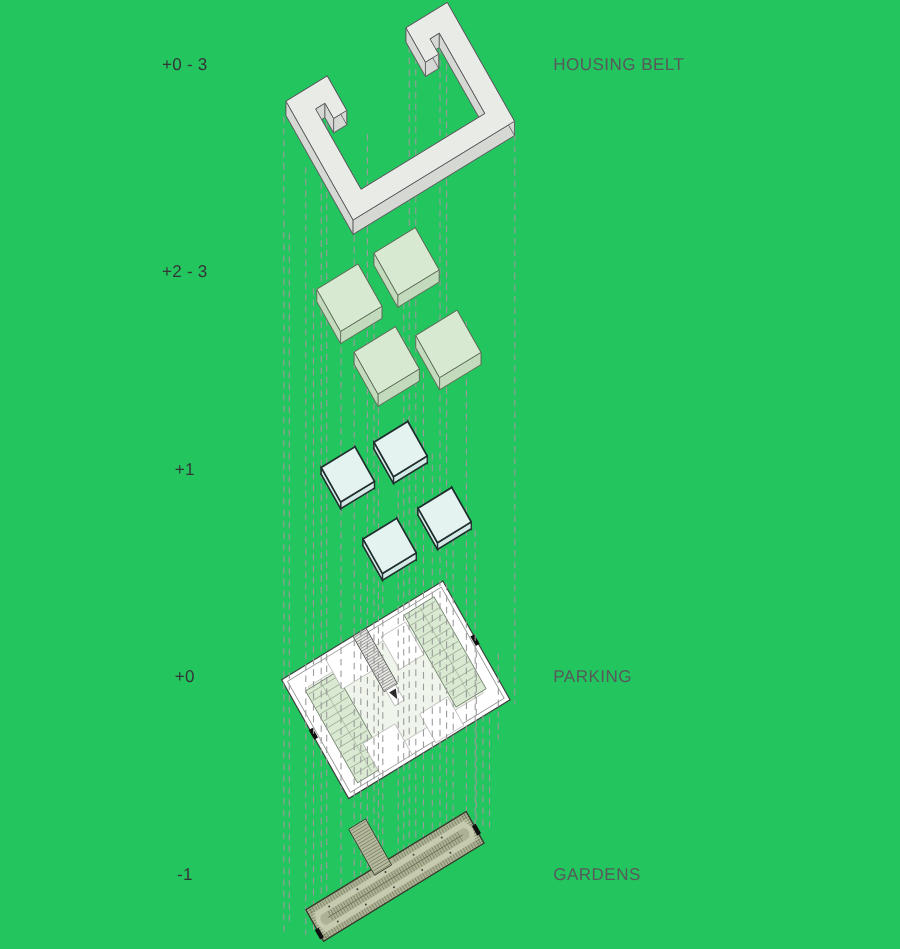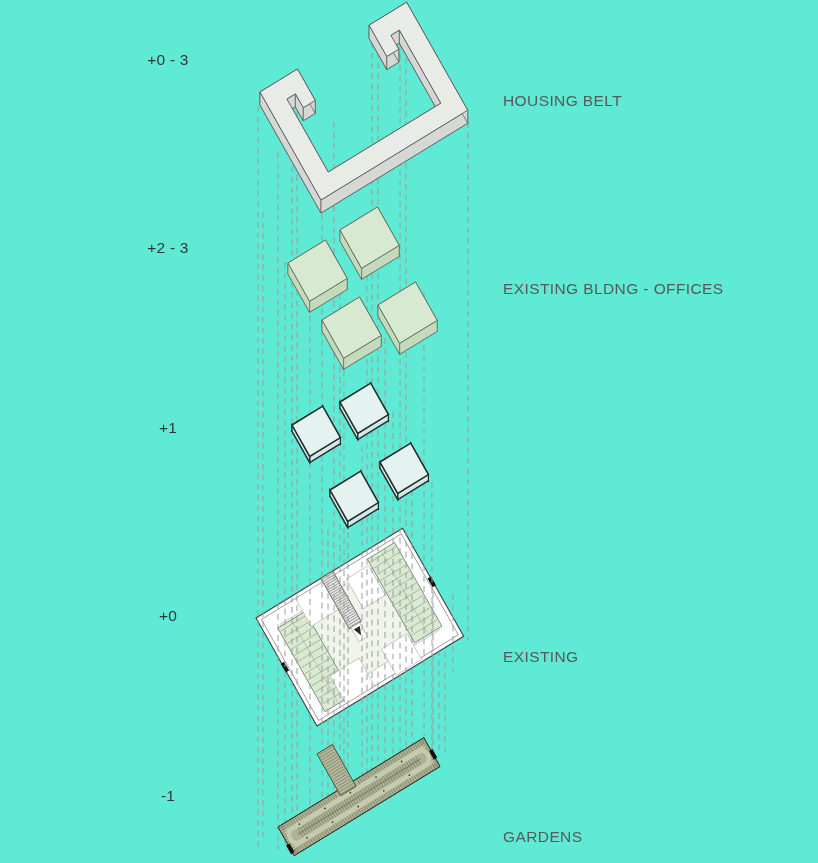--- a/index.html
+++ b/index.html
@@ -1,23 +1,23 @@
 <!DOCTYPE html>
 <html><head>
 <meta charset="utf-8">
 <style>
   html,body{margin:0;padding:0;background:#ffffff;}
-  .stage{position:relative;width:818px;height:863px;background:#5eead4;overflow:hidden;
+  .stage{position:relative;width:818px;height:863px;background:#22c55e;overflow:hidden;
          font-family:"Liberation Sans",sans-serif;}
   .stage svg{position:absolute;left:0;top:0;}
   .label-row{position:absolute;left:0;width:818px;height:20px;}
   .lvl{position:absolute;left:118px;width:100px;text-align:center;
        font-size:15.5px;color:#353537;letter-spacing:.2px;white-space:nowrap;}
   .nm{position:absolute;left:503px;font-size:15.5px;color:#58595b;
-      letter-spacing:.4px;white-space:nowrap;margin-top:41px;}
+      letter-spacing:.4px;white-space:nowrap;}
 </style>
 </head>
 <body>
 
 <div class="stage">
   <svg id="axon" width="818" height="863" viewBox="0 0 818 863">
     <g id="g-gardens">
         <polygon fill="#ffffff" stroke="#3f3f3f" stroke-width="1.1" points="256.0,618.0 402.6,528.2 463.7,636.2 317.0,726.0"></polygon>
         <polygon fill="none" stroke="#3f3f3f" stroke-width="0.5" points="261.4,619.4 401.2,533.8 458.3,634.8 318.5,720.4"></polygon>
         <polygon fill="#eff5ea" stroke="#9a9a9a" stroke-width="0.5" points="280.2,624.3 396.2,553.3 439.5,629.9 323.5,700.9"></polygon>
@@ -471,26 +471,25 @@
         <polygon fill="#101010" stroke="none" points="429.0,751.0 432.4,748.9 437.3,757.6 433.9,759.7"></polygon>
       </g>
   </svg>
 
   <div class="label-row" style="top:51px">
     <div class="lvl">+0 - 3</div>
     <div class="nm">HOUSING BELT</div>
   </div>
   <div class="label-row" style="top:239px">
     <div class="lvl">+2 - 3</div>
-    <div class="nm">EXISTING BLDNG - OFFICES</div>
   </div>
   <div class="label-row" style="top:419px">
     <div class="lvl">+1</div>
   </div>
   <div class="label-row" style="top:607px">
     <div class="lvl">+0</div>
-    <div class="nm">EXISTING</div>
+    <div class="nm">PARKING</div>
   </div>
   <div class="label-row" style="top:787px">
     <div class="lvl">-1</div>
     <div class="nm">GARDENS</div>
   </div>
 </div>
 
 </body></html>

